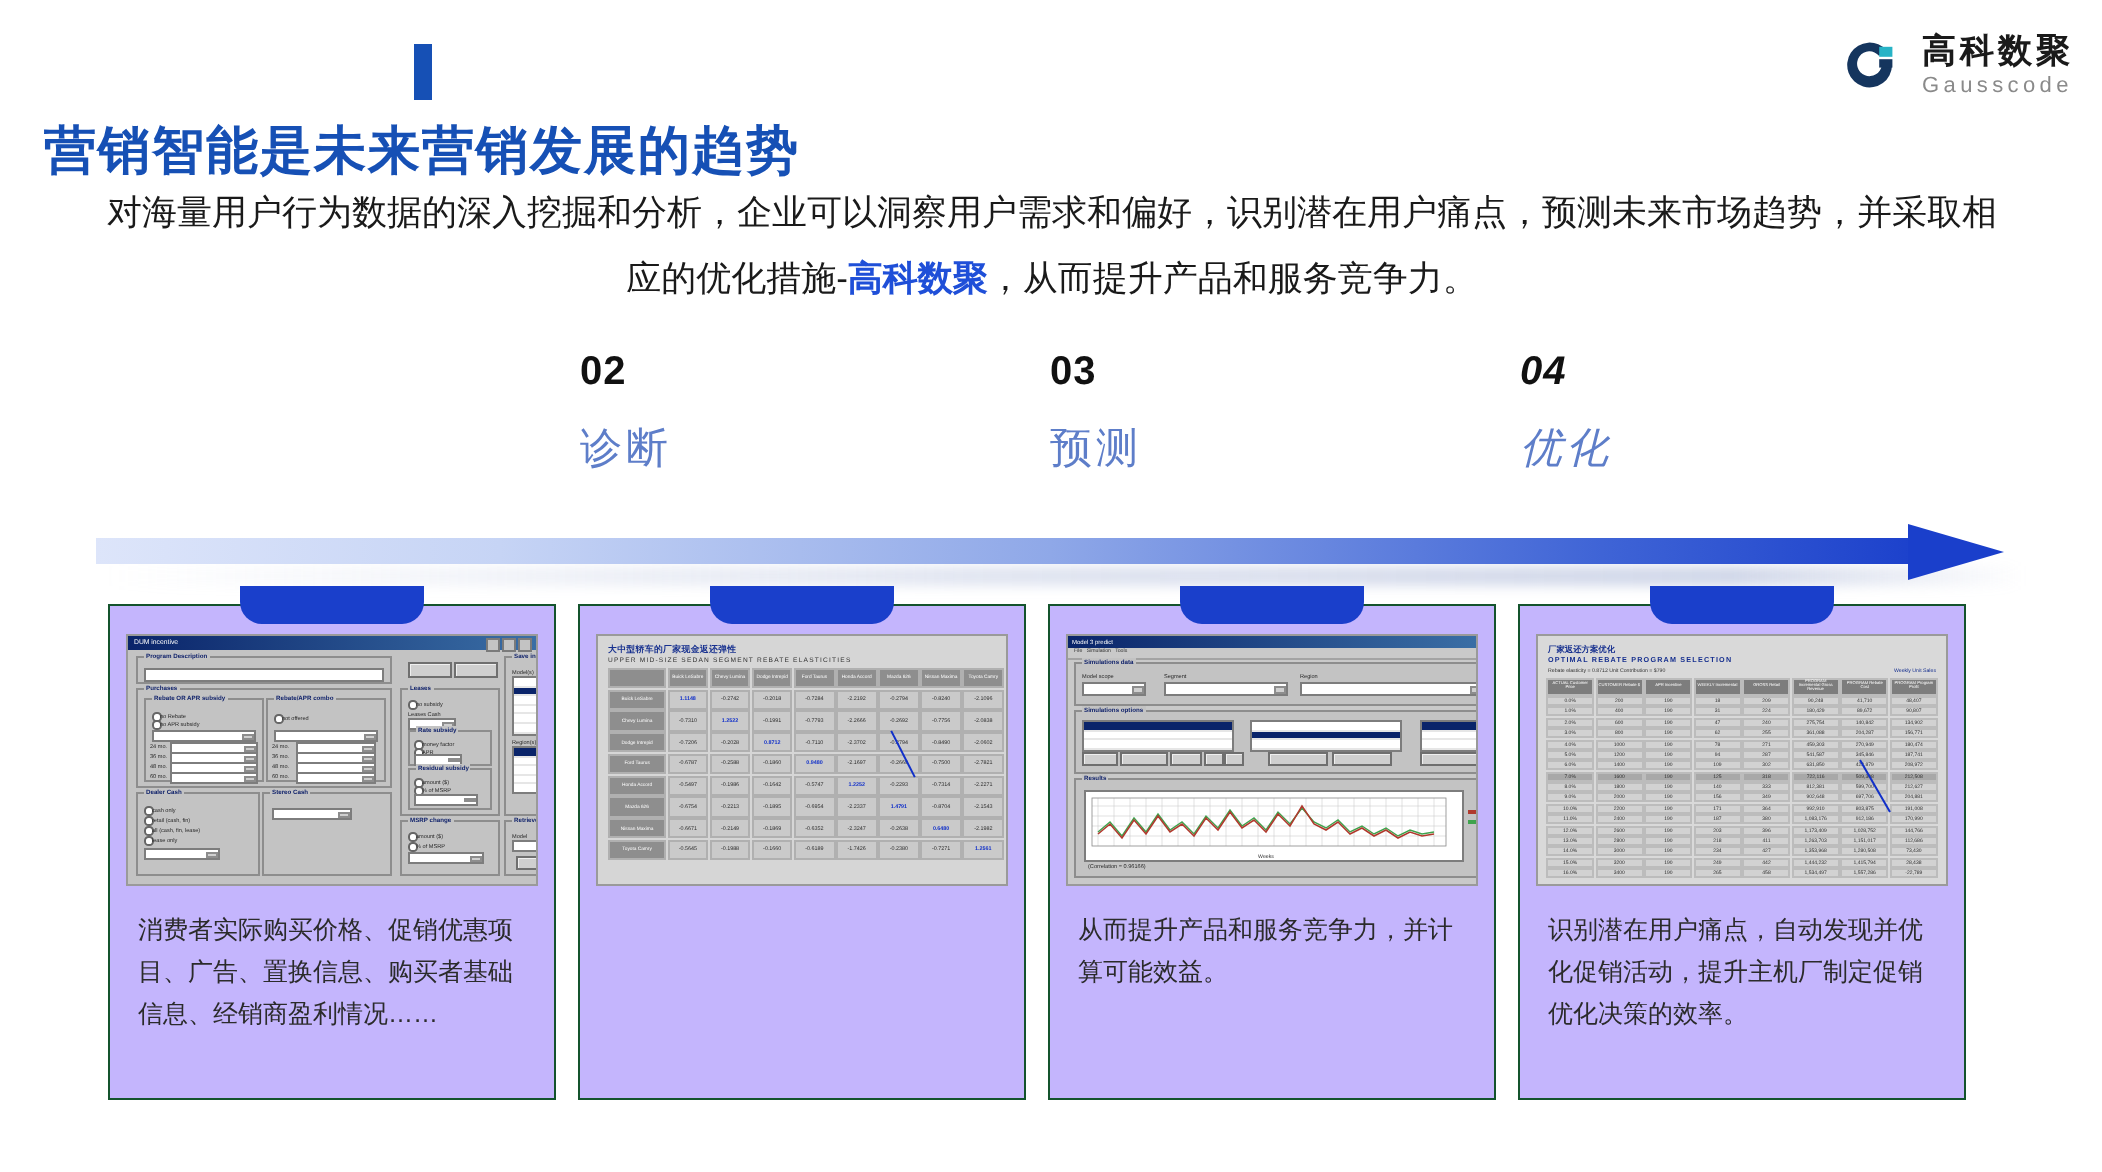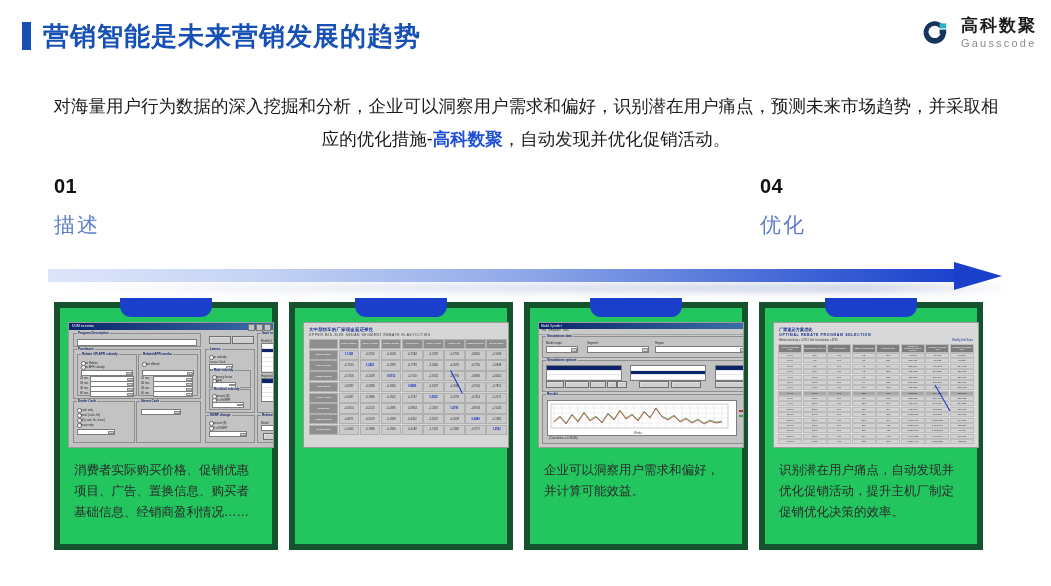--- a/index.html
+++ b/index.html
@@ -6,21 +6,21 @@
   body{
     width:1051px;height:586px;
     background:#ffffff;
     font-family:"Liberation Sans","DejaVu Sans",sans-serif;
     position:relative;overflow:hidden;
     -webkit-font-smoothing:antialiased;
   }
   .slide{position:absolute;inset:0;}
 
   
-  .title-row{position:absolute;left:22px;top:22px;display:flex;align-items:center;gap:12px;}
+  .title-row{position:absolute;left:22px;top:22px;display:flex;align-items:center;gap:12px;flex-direction:column;}
   .title-bar{width:9px;height:28px;background:#1650B5;}
   .title-text{
     font-size:26px;font-weight:bold;color:#1650B5;letter-spacing:1px;
     line-height:1;white-space:nowrap;
   }
 
   .logo{position:absolute;right:14px;top:17px;display:flex;align-items:center;gap:11px;}
   .logo-mark{width:30px;height:30px;position:relative;flex:0 0 auto;}
   .logo-words{display:flex;flex-direction:column;line-height:1;}
   .logo-cn{font-size:17px;font-weight:bold;color:#1a1a1a;letter-spacing:2px;white-space:nowrap;}
@@ -52,21 +52,21 @@
   }
   .arrow-shadow{
     position:absolute;left:4px;top:21px;width:960px;height:10px;
     background:linear-gradient(90deg,rgba(190,200,225,0.0) 0%,rgba(170,182,215,0.35) 45%,rgba(150,165,205,0.45) 85%,rgba(255,255,255,0) 100%);
     filter:blur(3px);
   }
 
   
   .card{
     position:absolute;top:302px;width:224px;height:248px;
-    border:6px solid #14532d;background:#22c55e;box-sizing:border-box;
+    border:1px solid #14532d;background:#c4b5fd;box-sizing:border-box;
   }
   .card-tab{
     position:absolute;left:50%;transform:translateX(-50%);top:-10px;
     width:92px;height:19px;background:#1A3FCB;
     border-bottom-left-radius:11px;border-bottom-right-radius:11px;
   }
   .card-img{
     position:absolute;left:8px;top:14px;width:206px;height:126px;
     overflow:hidden;background:#BDBDBD;border:1px solid #9a9a9a;box-sizing:border-box;
   }
@@ -143,28 +143,32 @@
         <rect x="19.6" y="5.4" width="6.6" height="5.0" fill="#27B3C6"></rect>
         <rect x="19.6" y="11.6" width="6.6" height="4.2" fill="#15355E"></rect>
       </svg>
     </div>
     <div class="logo-words">
       <div class="logo-cn">高科数聚</div>
       <div class="logo-en">Gausscode</div>
     </div>
   </div>
 
-  <div class="para"><span>对海量用户行为数据的深入挖掘和分析，企业可以洞察用户需求和偏好，识别潜在用户痛点，预测未来市场趋势，并采取相应的优化措施-</span><span class="hl">高科数聚</span><span>，自动发现并优化促销活动。</span></div>
+  <div class="para"><span>对海量用户行为数据的深入挖掘和分析，企业可以洞察用户需求和偏好，识别潜在用户痛点，预测未来市场趋势，并采取相应的优化措施-</span><span class="hl">高科数聚</span><span>，从而提升产品和服务竞争力。</span></div>
 
   <div class="steps">
-    <div class="step" style="left:0px;">
-      <div class="step-num">01</div>
-      <div class="step-label">描述</div>
-    </div>
-    <div class="step" style="left:706px;">
+    <div class="step" style="left:236px;">
+      <div class="step-num">02</div>
+      <div class="step-label">诊断</div>
+    </div>
+    <div class="step" style="left:471px;">
+      <div class="step-num">03</div>
+      <div class="step-label">预测</div>
+    </div>
+    <div class="step" style="left:706px;font-style:italic;">
       <div class="step-num">04</div>
       <div class="step-label">优化</div>
     </div>
   </div>
 
   <div class="arrow-wrap">
     <div class="arrow-shadow"></div>
     <div class="arrow-shaft"></div>
     <div class="arrow-head"></div>
   </div>
@@ -491,21 +495,21 @@
             </svg>
           </div>
           <span class="legend-sw" style="left:196px;top:15px;background:#b03a2e;"></span>
 
           <span class="legend-sw" style="left:196px;top:20px;background:#3fa34d;"></span>
 
           <span class="lbl" style="left:6px;top:41px;">(Correlation = 0.96166)</span>
         </div>
       </div>
     </div>
-    <div class="card-cap">企业可以洞察用户需求和偏好，并计算可能效益。</div>
+    <div class="card-cap">从而提升产品和服务竞争力，并计算可能效益。</div>
   </div>
 
   <div class="card" style="left:759px;">
     <div class="card-tab"></div>
     <div class="card-img">
       <div class="rbt">
         <div class="rbt-h1">厂家返还方案优化</div>
         <div class="rbt-h2">OPTIMAL REBATE PROGRAM SELECTION</div>
         <div class="rbt-h3">Rebate elasticity =   0.8712     Unit Contribution =   $790</div>
         <div class="rbt-h4">Weekly Unit Sales</div>

